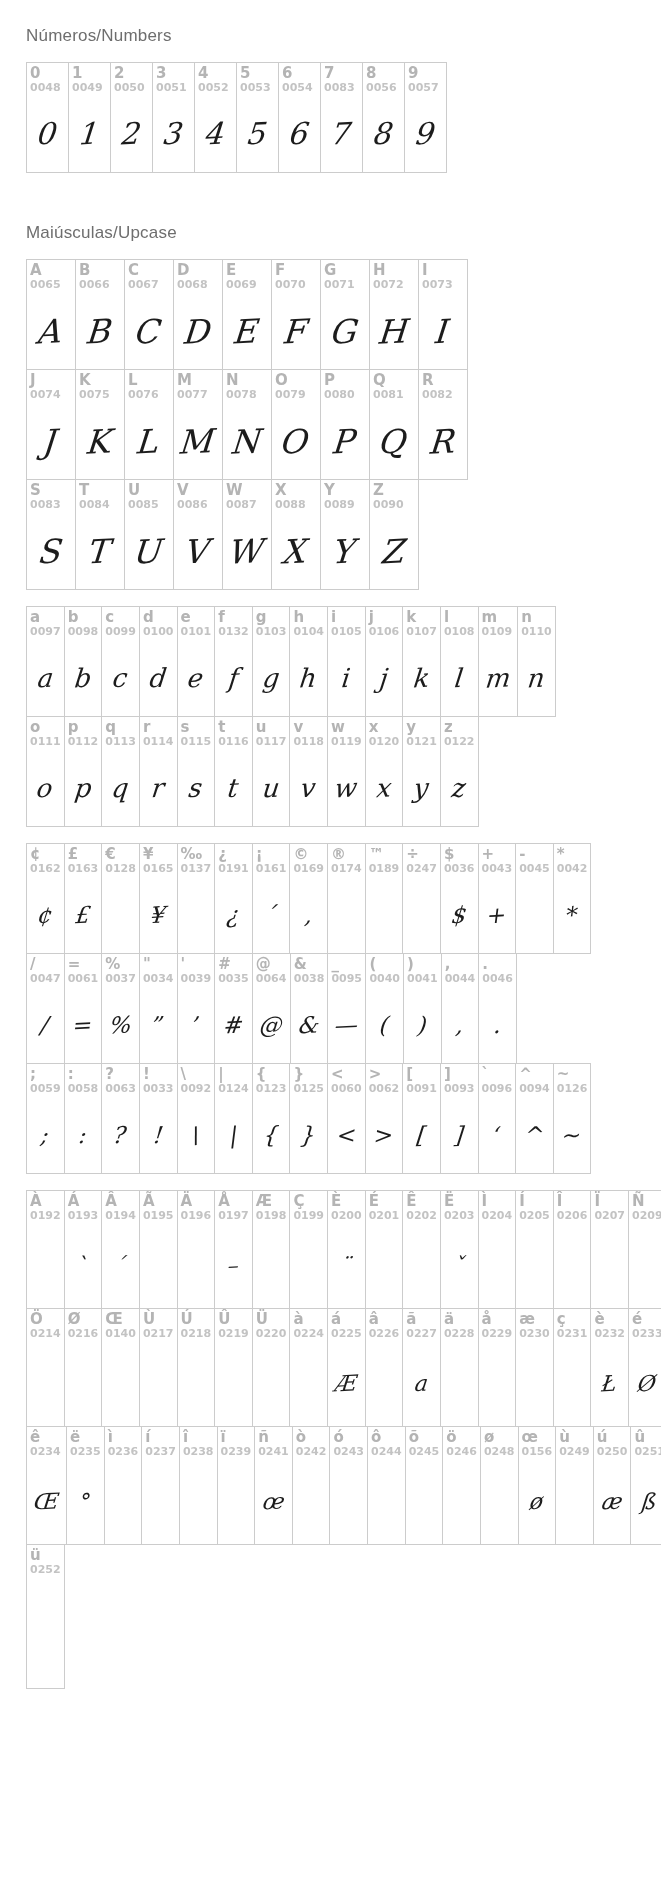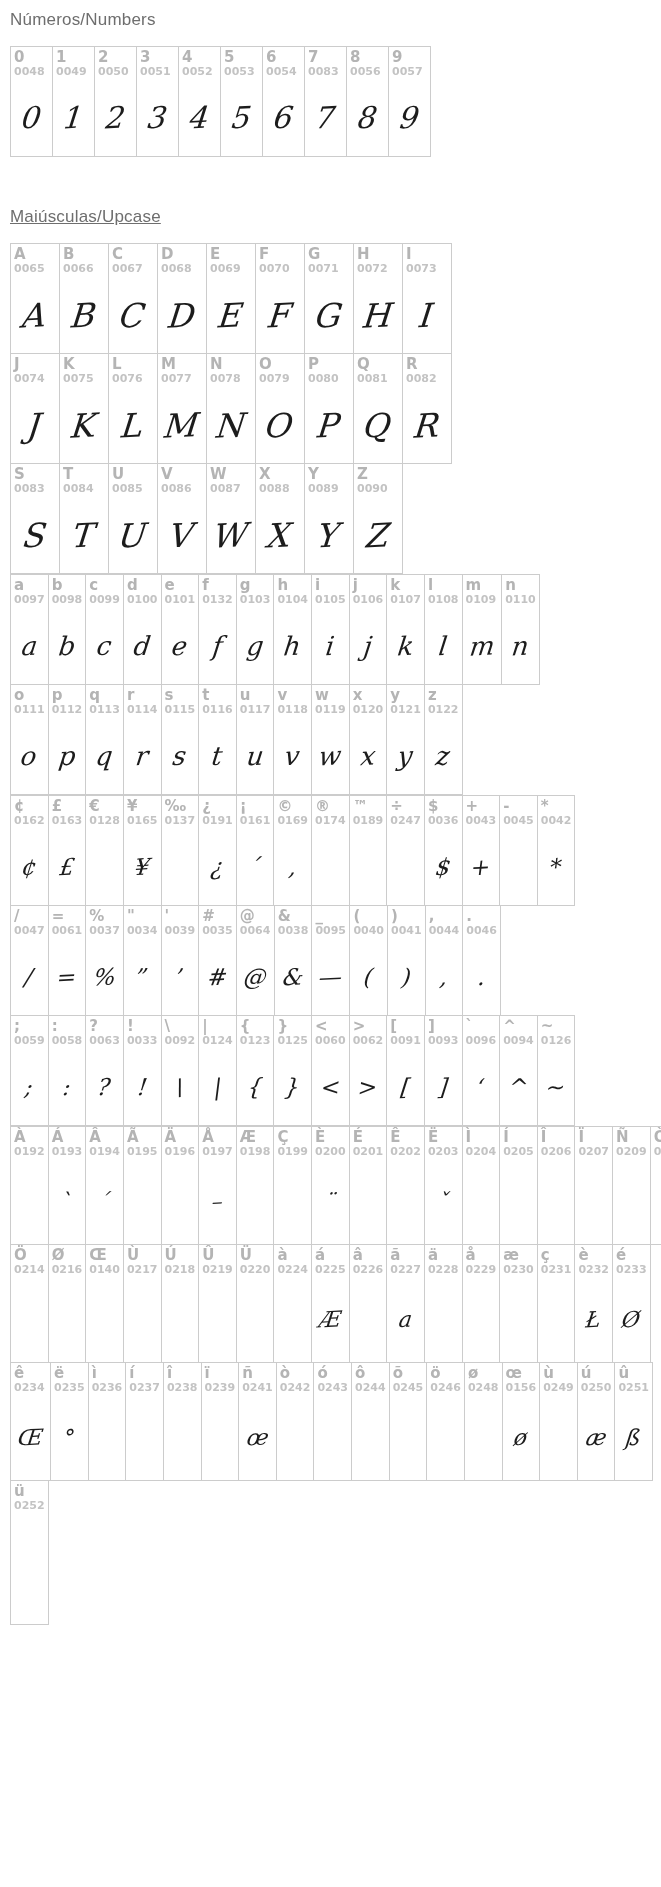--- a/index.html
+++ b/index.html
@@ -1,23 +1,23 @@
 <!DOCTYPE html>
 <html><head>
 <meta charset="utf-8">
 <style>
   html,body{margin:0;padding:0;background:#ffffff;}
   body{width:661px;font-family:"Liberation Sans",sans-serif;padding:4px 0 30px 10px;box-sizing:border-box;}
-  .section{margin:0;}
+  .section{margin:16px;}
   .section-title{
     font-family:"Liberation Sans",sans-serif;
     font-size:17px;font-weight:400;color:#6e6e6e;
     margin:0 0 16px 0;padding-top:6px;letter-spacing:.2px;
   }
-  .section + .section .section-title{margin-top:44px;text-decoration:underline;}
+  .section + .section .section-title{margin-top:44px;}
   .grid-row{display:flex;align-items:stretch;}
   .grid-row + .grid-row{margin-top:-1px;}
   .cell{
     flex:0 0 auto;display:flex;flex-direction:column;
     border:1px solid #cccccc;background:#ffffff;box-sizing:border-box;
   }
   .cell + .cell{margin-left:-1px;}
   .cell-head{padding:2px 3px 0 3px;min-height:37px;}
   .char-label{
     display:block;font-weight:700;font-size:15px;line-height:16px;color:#b4b4b4;

